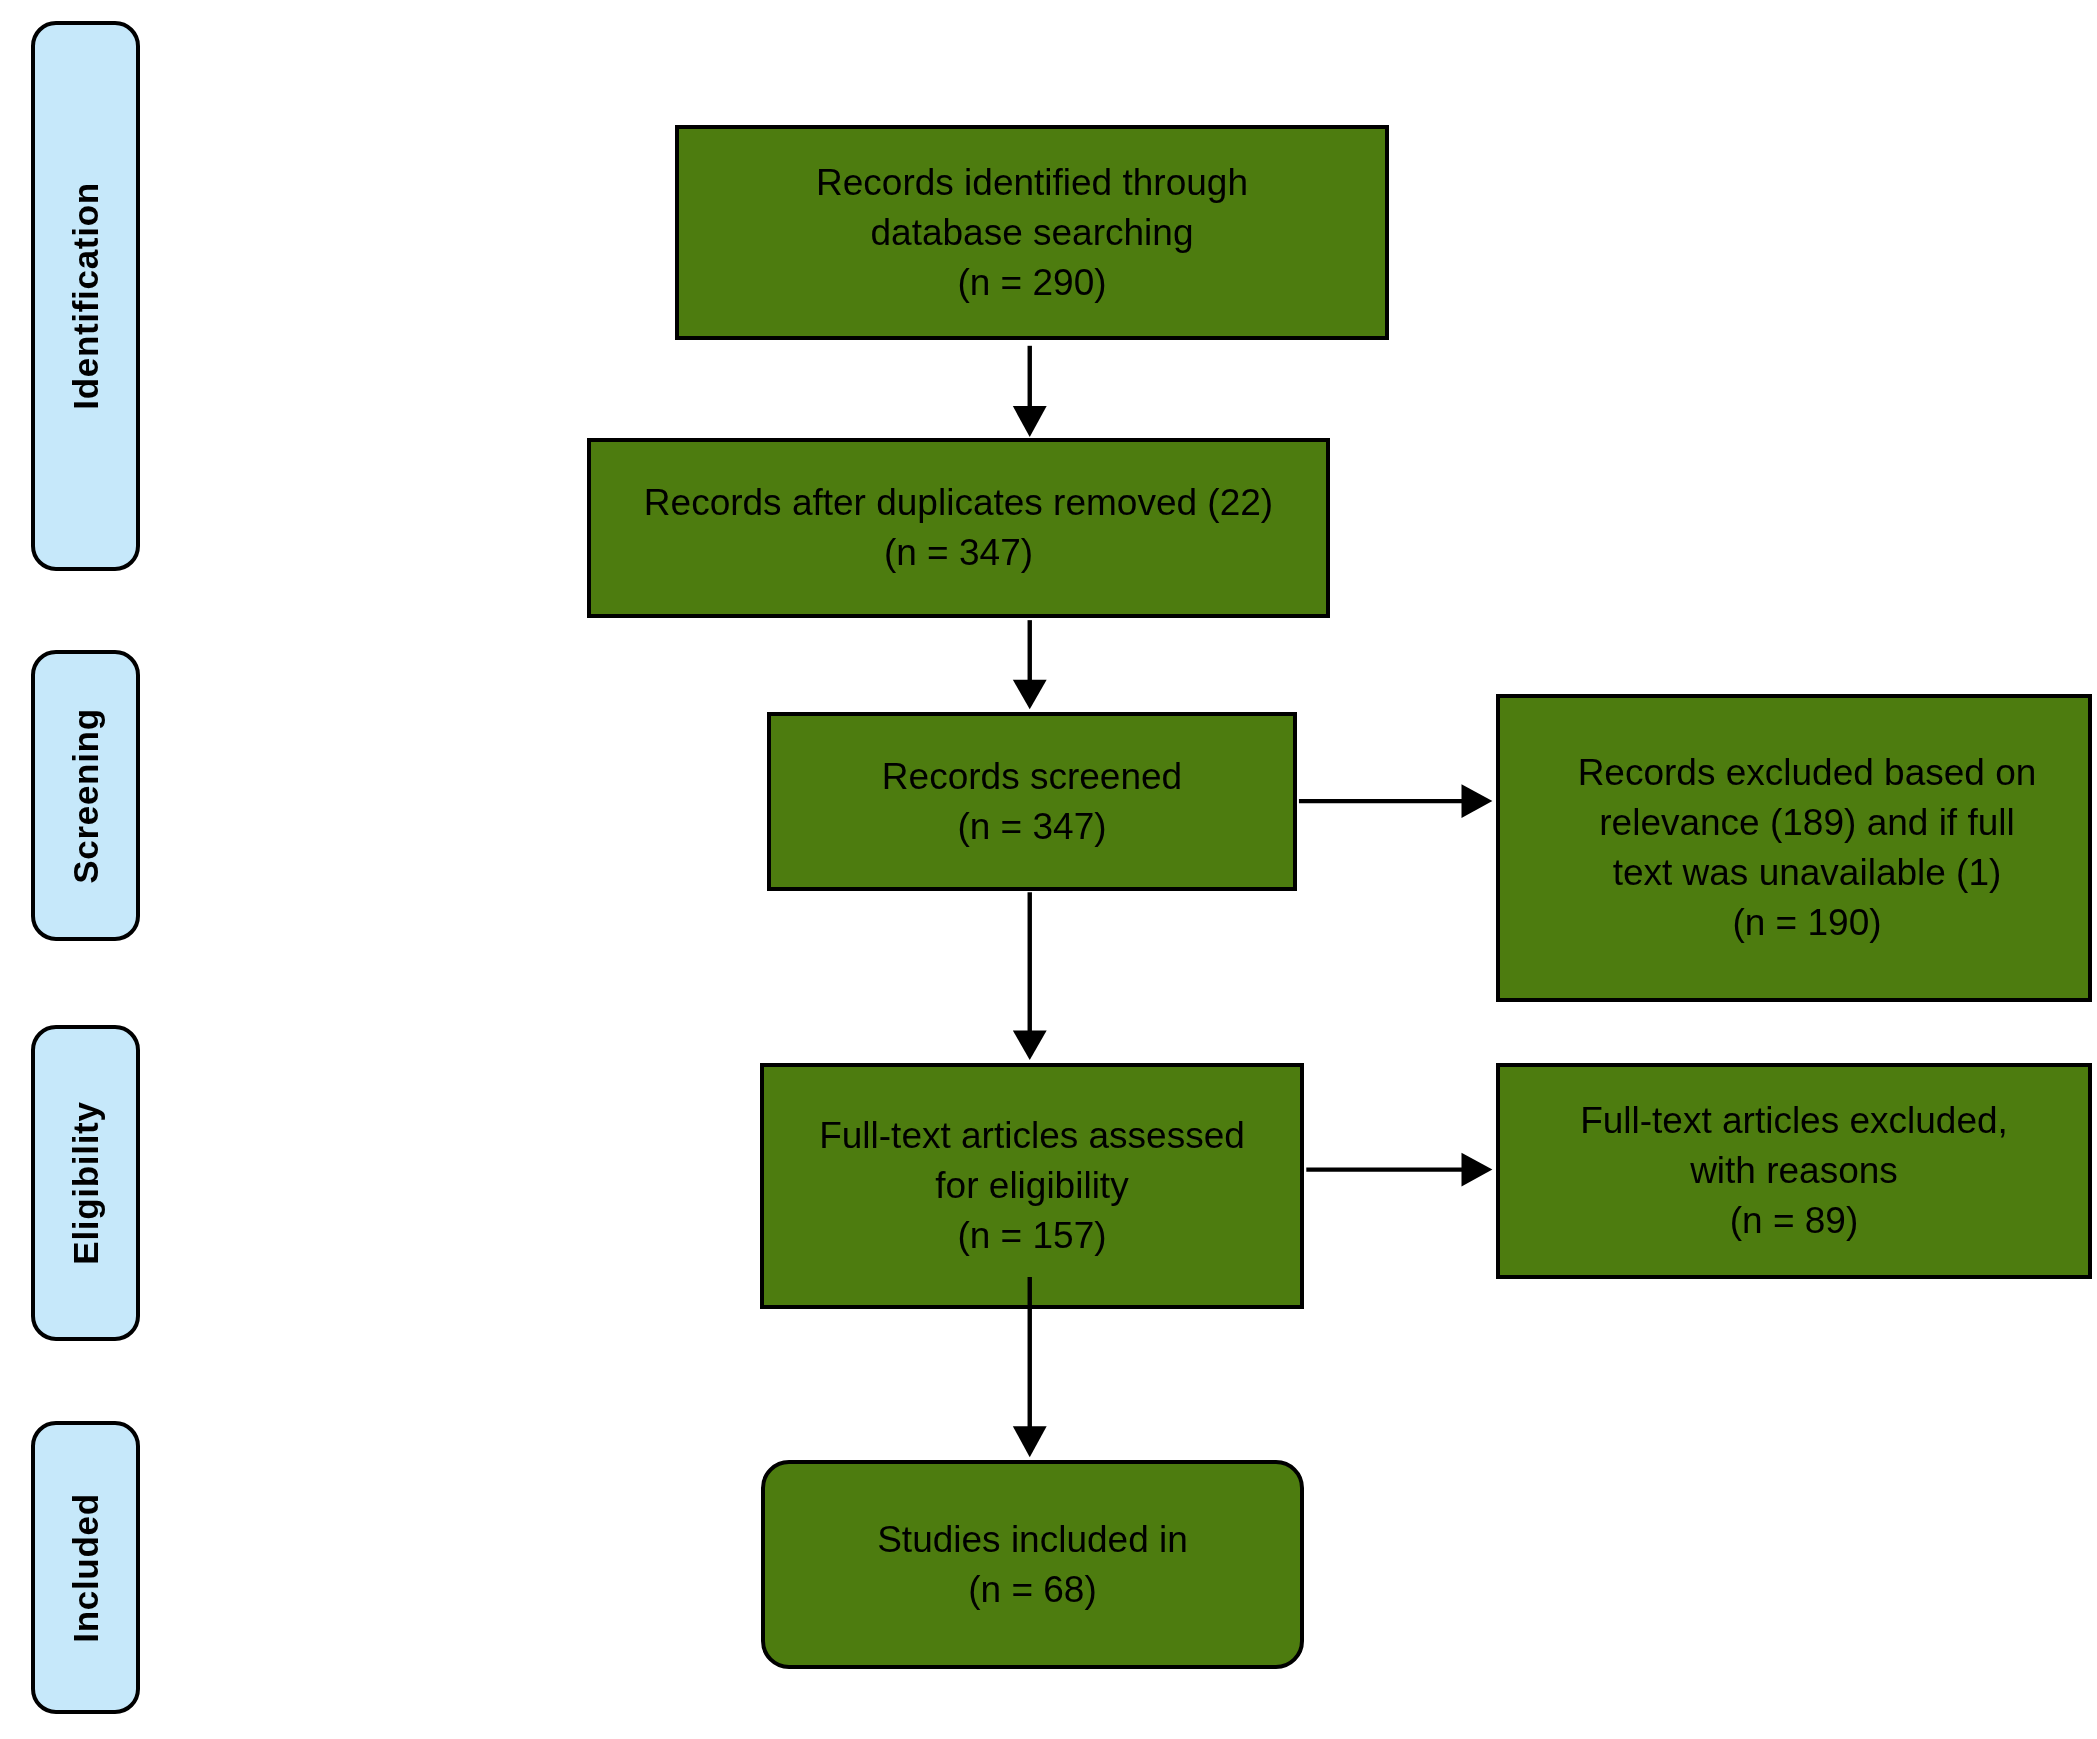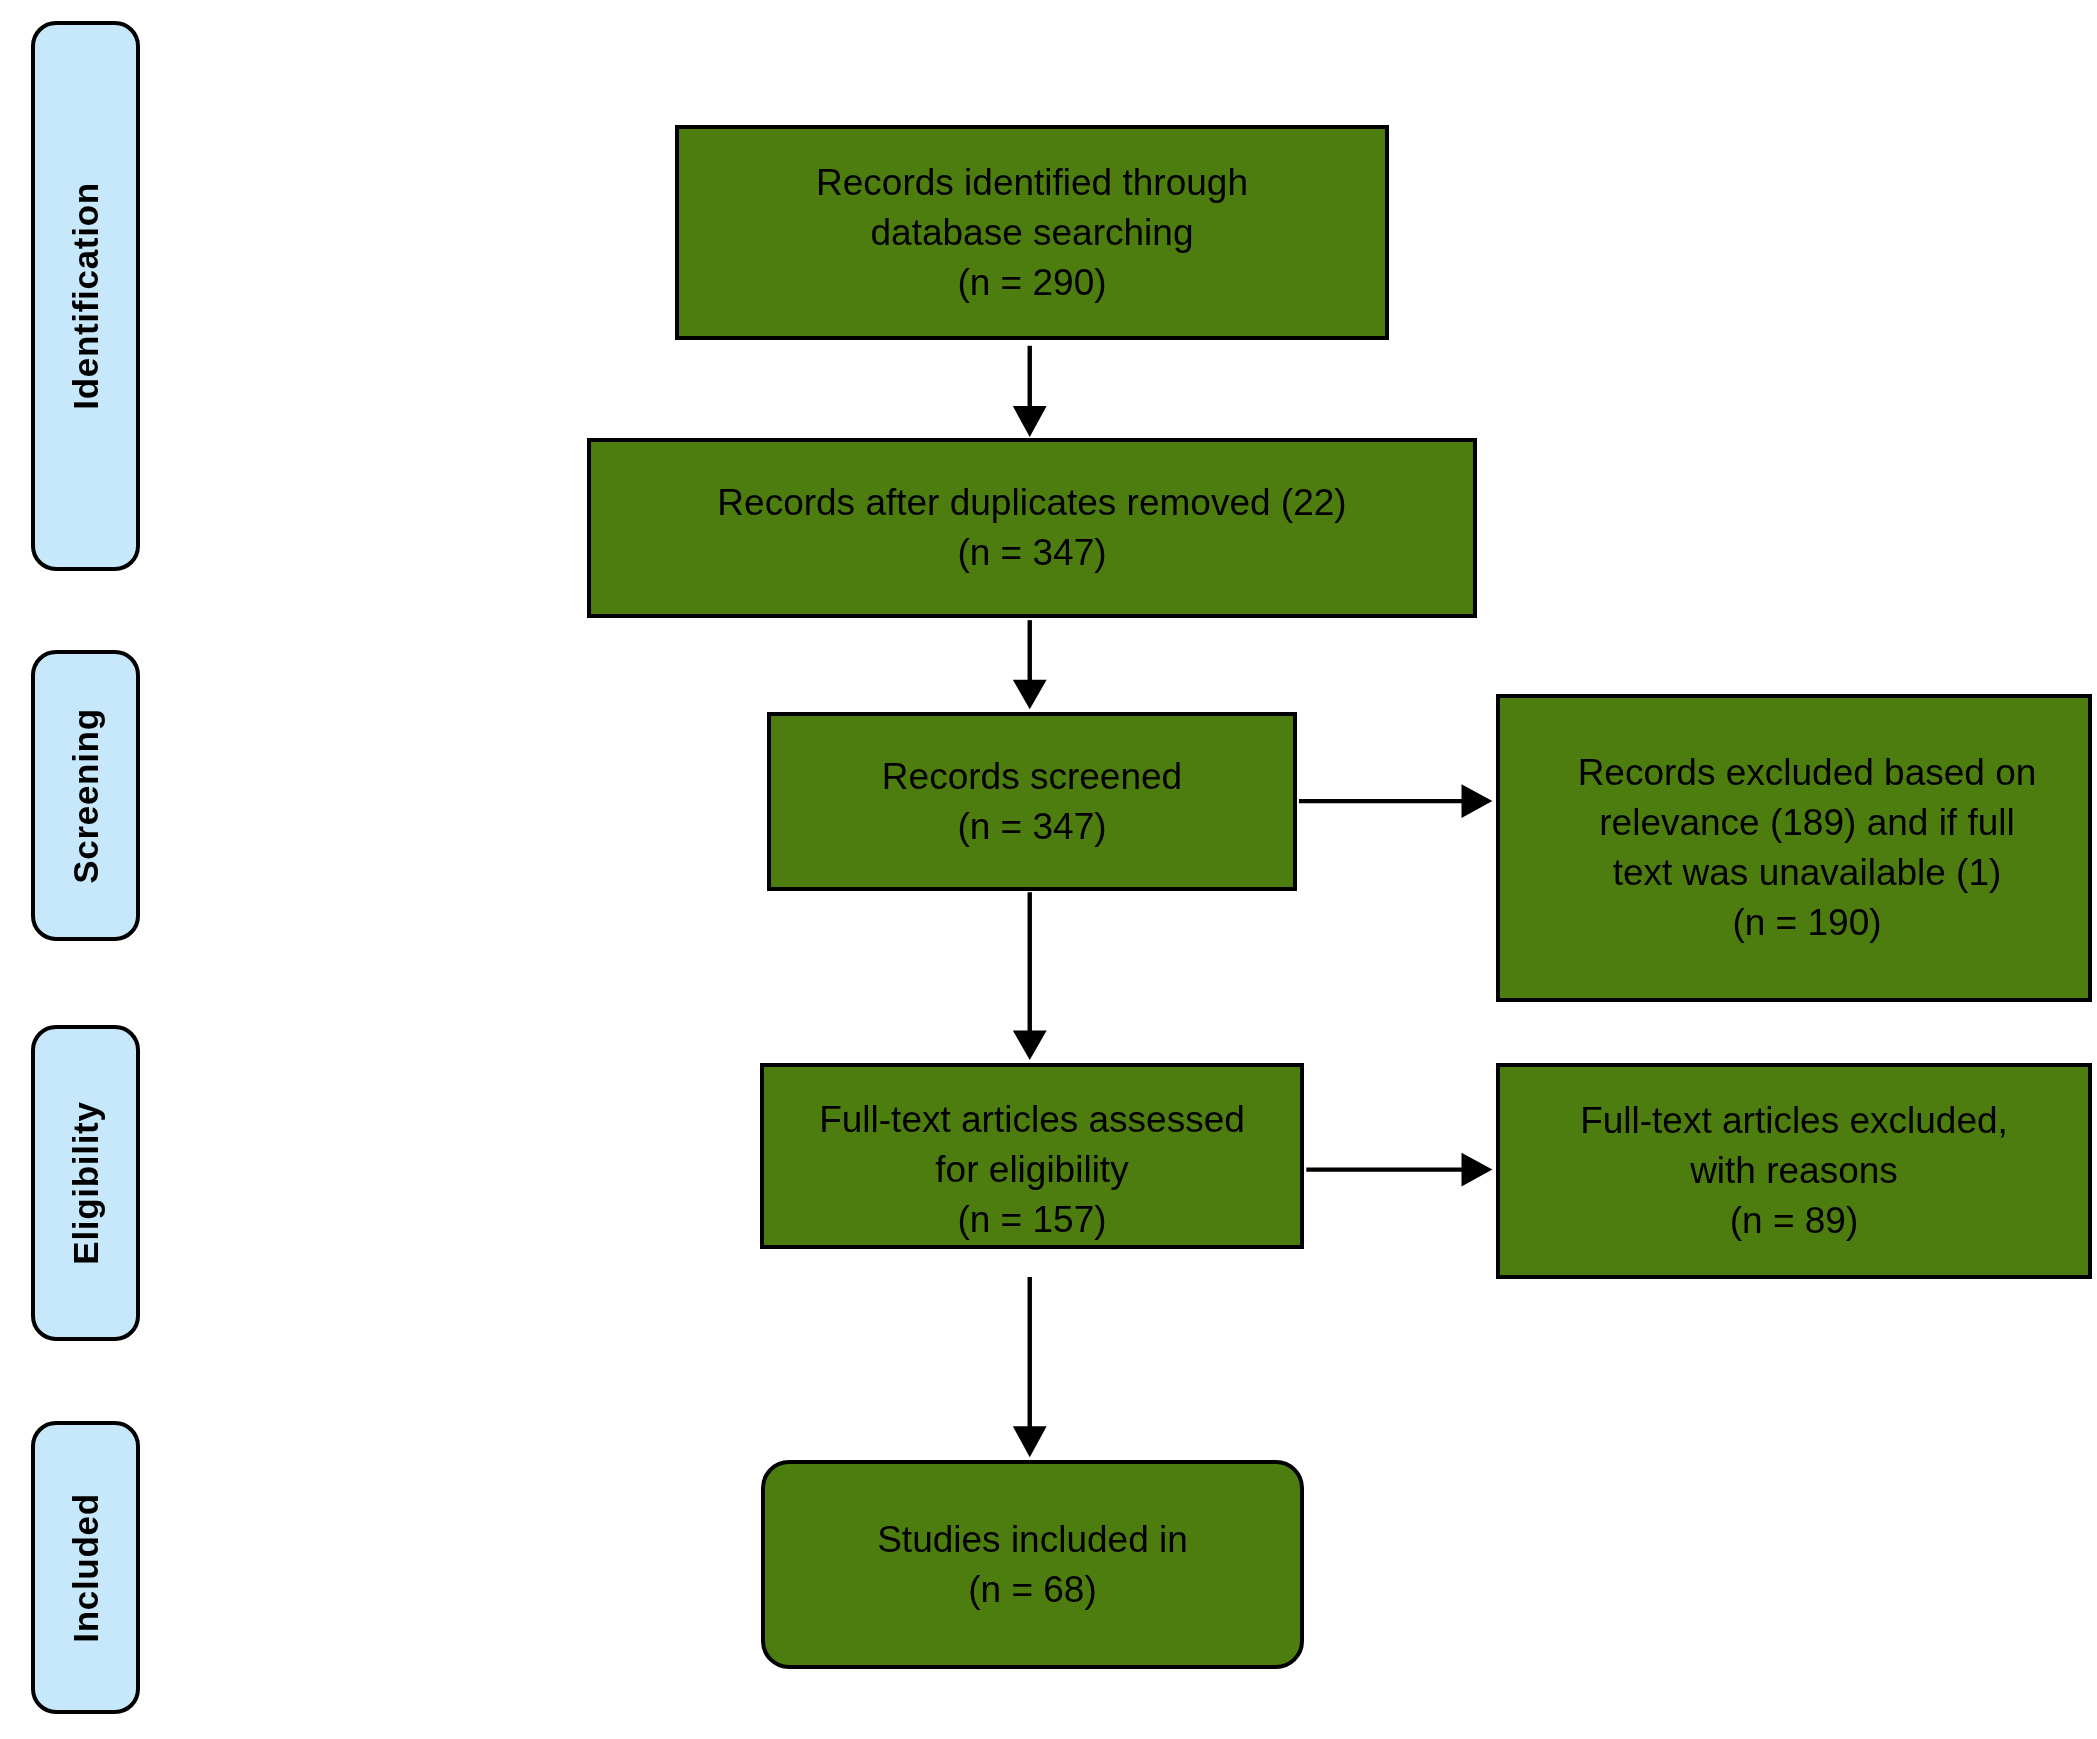--- a/index.html
+++ b/index.html
@@ -65,31 +65,31 @@
   <div class="stage" style="top:1421px;height:293px;">
     <span>Included</span>
   </div>
 
   <div class="box" style="left:675px;top:125px;width:714px;height:215px;">
     <span>Records identified through</span>
     <span>database searching</span>
     <span>(n = 290)</span>
   </div>
 
-  <div class="box" style="left:587px;top:438px;width:890px;height:180px;">
+  <div class="box" style="left:587px;top:438px;width:743px;height:180px;">
     <span>Records after duplicates removed (22)</span>
     <span>(n = 347)</span>
   </div>
 
   <div class="box" style="left:767px;top:712px;width:530px;height:179px;justify-content:center;">
     <span>Records screened</span>
     <span>(n = 347)</span>
   </div>
 
-  <div class="box" style="left:760px;top:1063px;width:544px;height:186px;justify-content:flex-end;">
+  <div class="box" style="left:760px;top:1063px;width:544px;height:246px;">
     <span>Full-text articles assessed</span>
     <span>for eligibility</span>
     <span>(n = 157)</span>
   </div>
 
   <div class="box" style="left:761px;top:1460px;width:543px;height:209px;border-radius:28px;">
     <span>Studies included in</span>
     <span>(n = 68)</span>
   </div>
 

